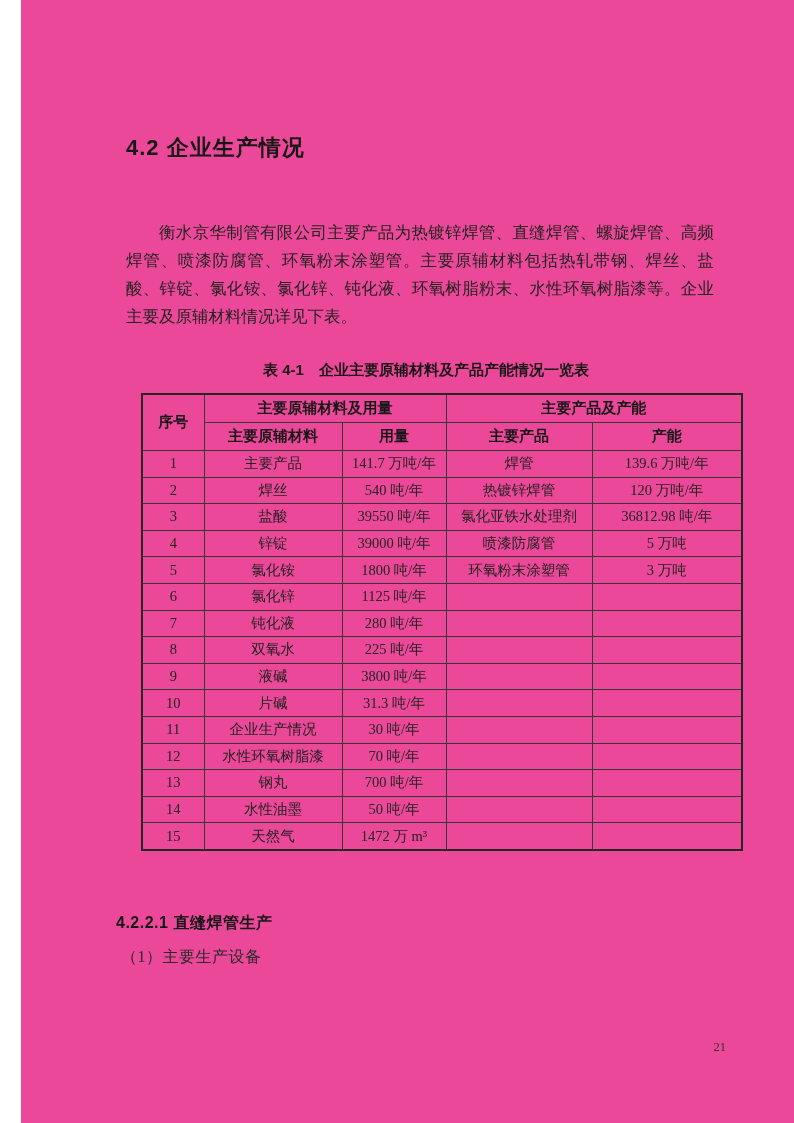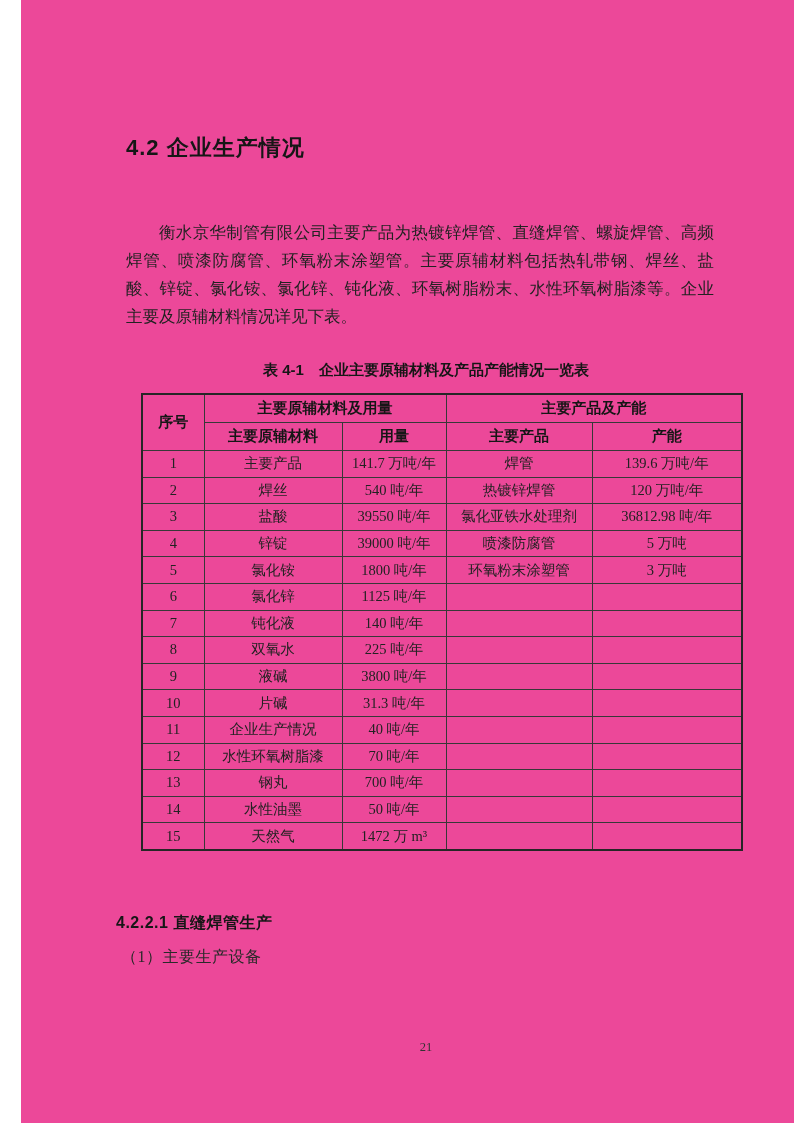--- a/index.html
+++ b/index.html
@@ -70,21 +70,21 @@
     font-size: 15px; font-weight: bold; color: #161616;
     height: 27px;
   }
   table.main-table td {
     font-family: "Liberation Serif", "DejaVu Serif", serif;
     font-size: 14.5px; color: #222222;
     height: 25.6px;
   }
   .pageno {
     position: absolute; top: 1040px; left: 105px; width: 600px;
-    text-align: center; font-size: 12.5px; color: #333333;
+    text-align: right; font-size: 12.5px; color: #333333;
   }
 </style>
 </head>
 <body>
 
 <div class="page">
 
   <h1 class="h1">4.2 企业生产情况</h1>
 
 
@@ -152,21 +152,21 @@
       <tr>
         <td>6</td>
         <td>氯化锌</td>
         <td>1125 吨/年</td>
         <td></td>
         <td></td>
       </tr>
       <tr>
         <td>7</td>
         <td>钝化液</td>
-        <td>140 吨/年</td>
+        <td>280 吨/年</td>
         <td></td>
         <td></td>
       </tr>
       <tr>
         <td>8</td>
         <td>双氧水</td>
         <td>225 吨/年</td>
         <td></td>
         <td></td>
       </tr>
@@ -180,21 +180,21 @@
       <tr>
         <td>10</td>
         <td>片碱</td>
         <td>31.3 吨/年</td>
         <td></td>
         <td></td>
       </tr>
       <tr>
         <td>11</td>
         <td>企业生产情况</td>
-        <td>40 吨/年</td>
+        <td>30 吨/年</td>
         <td></td>
         <td></td>
       </tr>
       <tr>
         <td>12</td>
         <td>水性环氧树脂漆</td>
         <td>70 吨/年</td>
         <td></td>
         <td></td>
       </tr>

